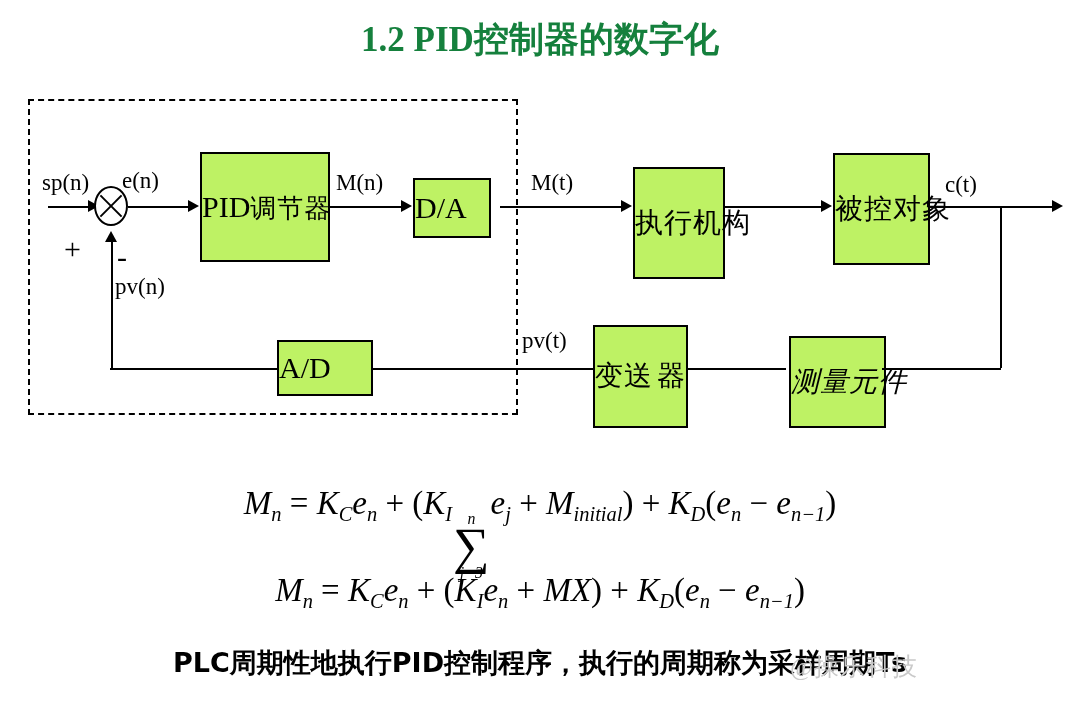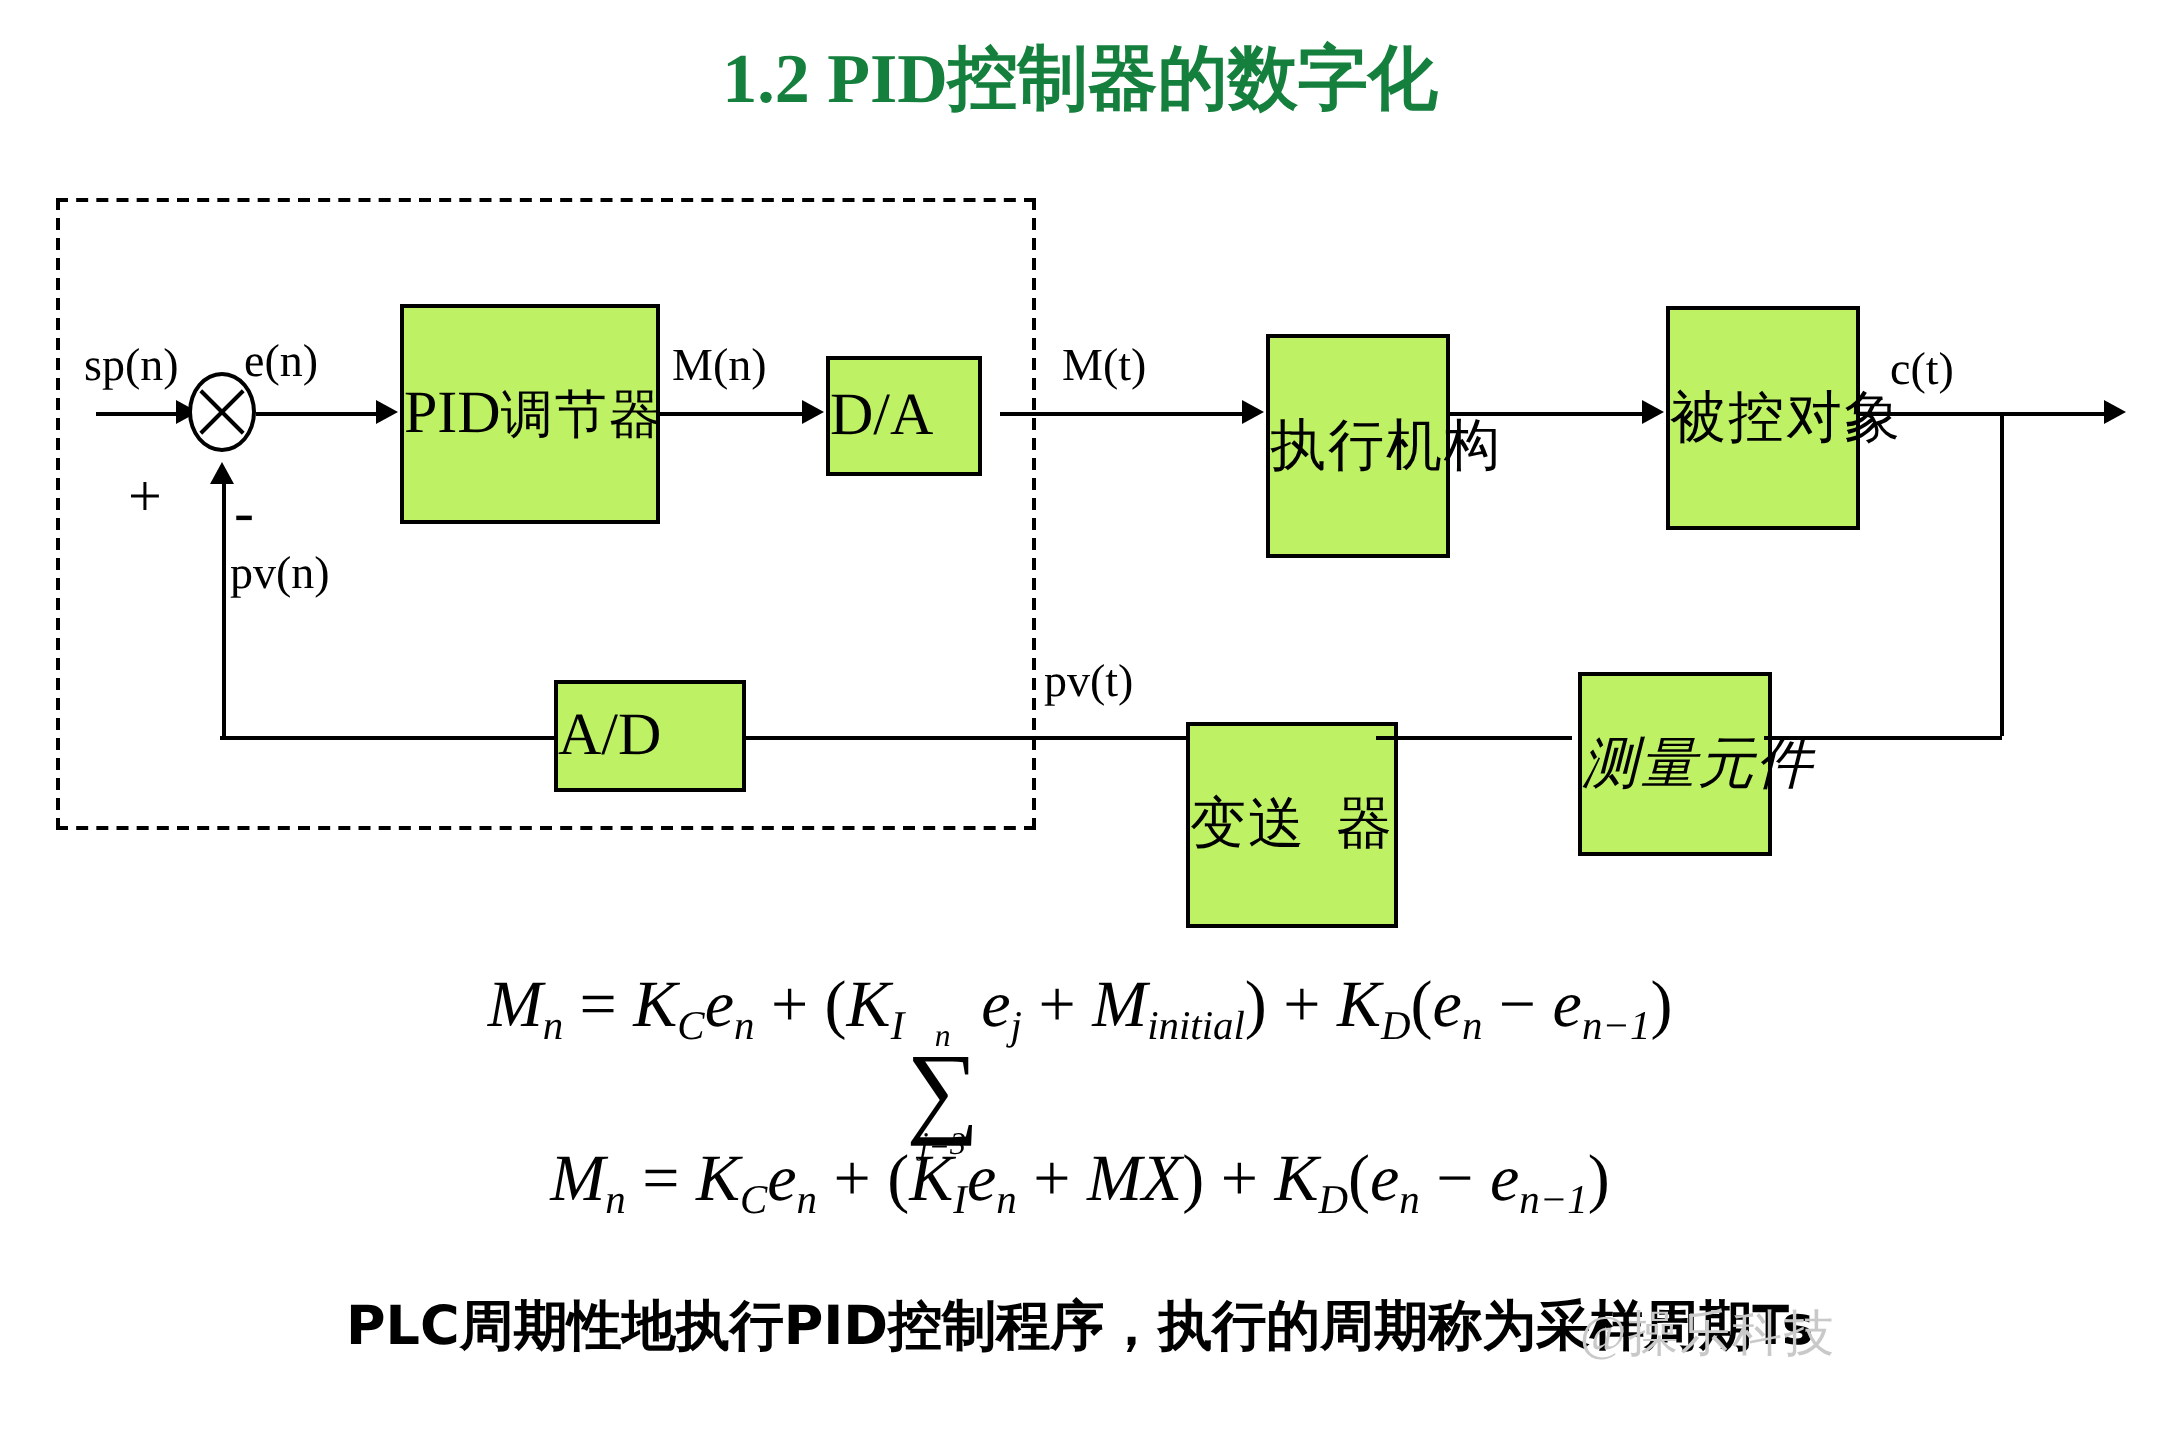--- a/index.html
+++ b/index.html
@@ -176,21 +176,21 @@
 
     <div class="vline" style="left:1000px;top:206px;height:162px;"></div>
 
     <div class="blk cjk" style="left:789px;top:336px;width:97px;height:92px;font-style:italic;">
       <span class="ln">测量</span>
       <span class="ln">元件</span>
     </div>
 
     <div class="hline" style="left:882px;top:368px;width:119px;"></div>
 
-    <div class="blk cjk" style="left:593px;top:325px;width:106px;height:103px;margin-top:36px;">
+    <div class="blk cjk" style="left:593px;top:325px;width:95px;height:103px;">
       <span class="ln">变送</span>
       <span class="ln">器</span>
     </div>
 
     <div class="hline" style="left:688px;top:368px;width:98px;"></div>
 
     <div class="hline" style="left:373px;top:368px;width:221px;"></div>
 
     <div class="blk latin" style="left:277px;top:340px;width:96px;height:56px;">
       <span class="ln">A/D</span>

